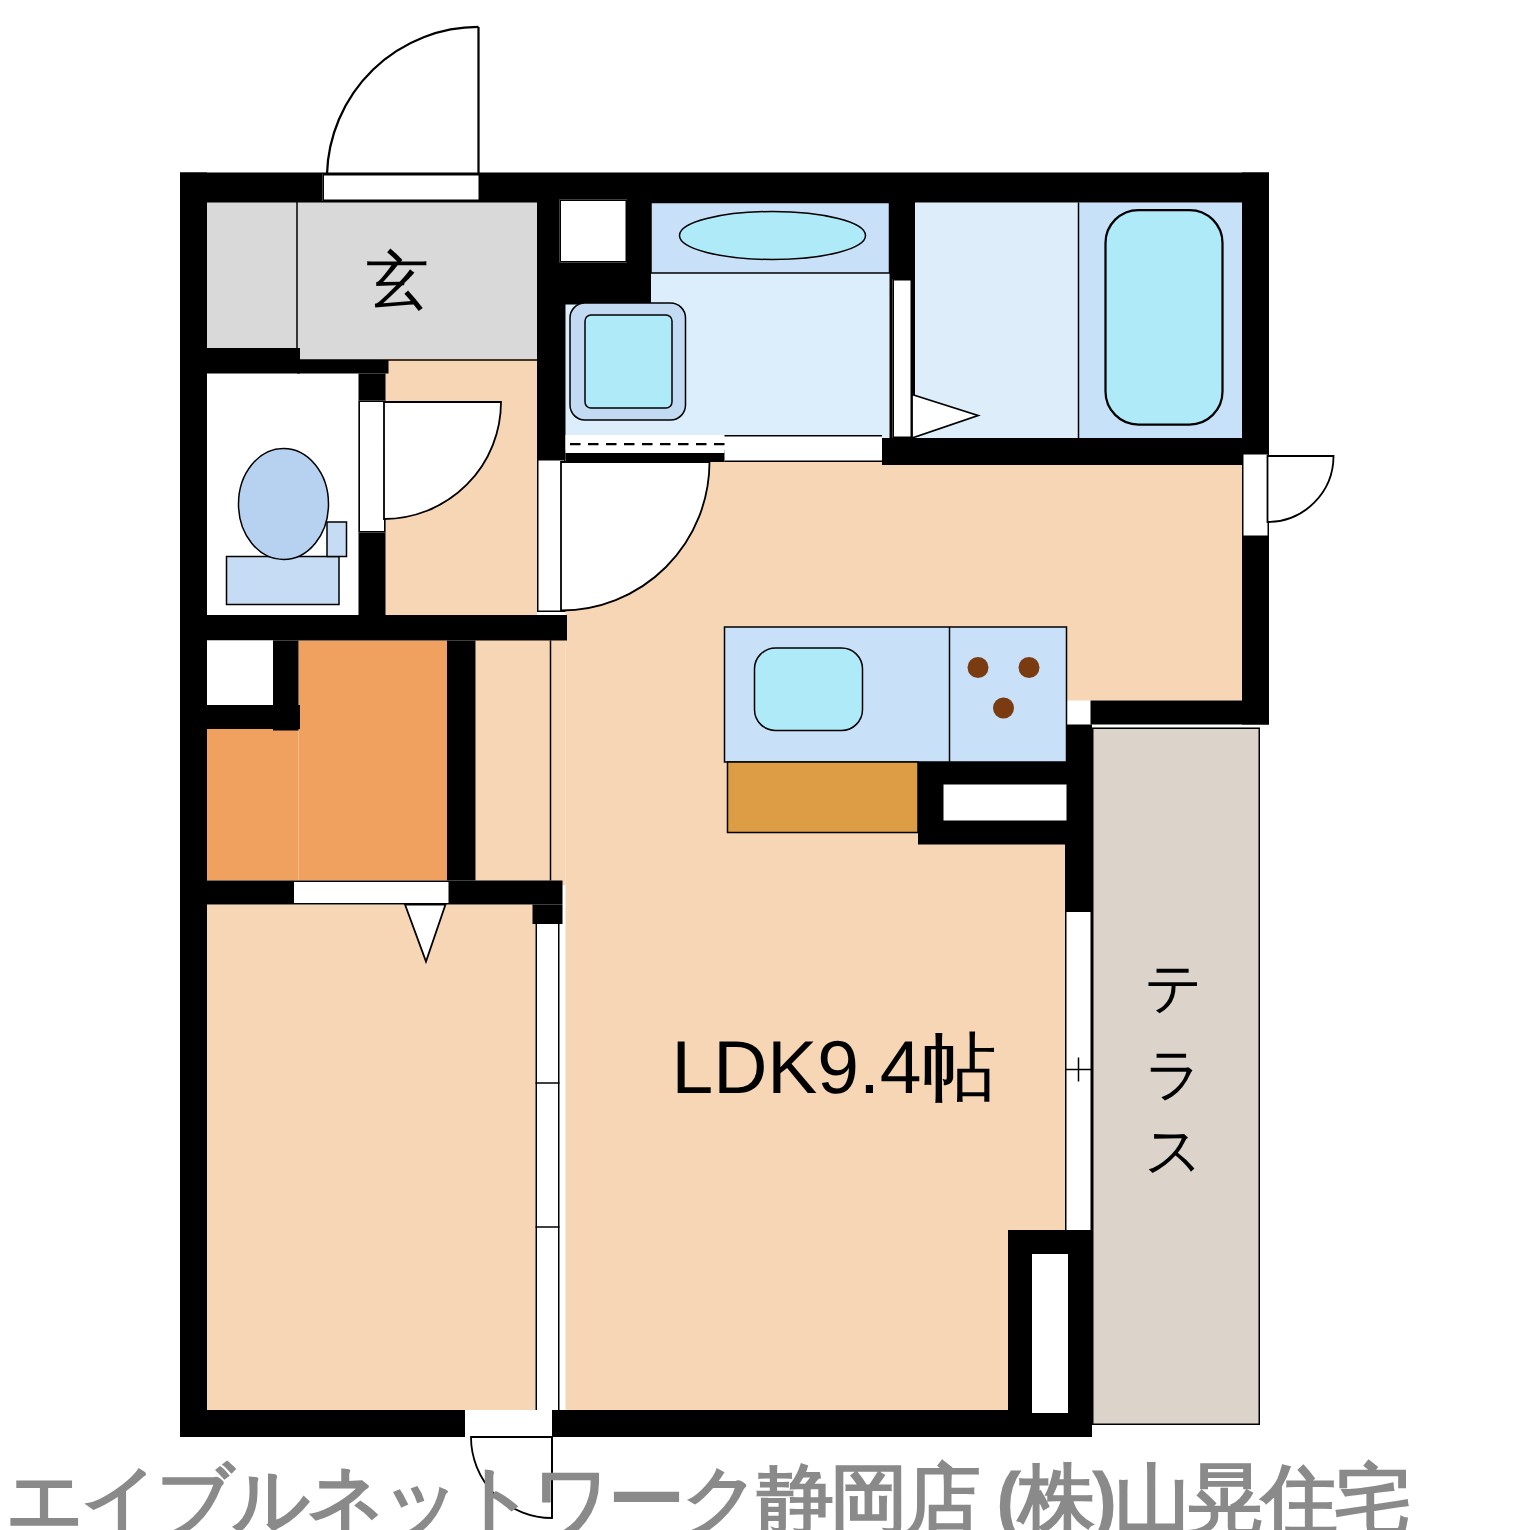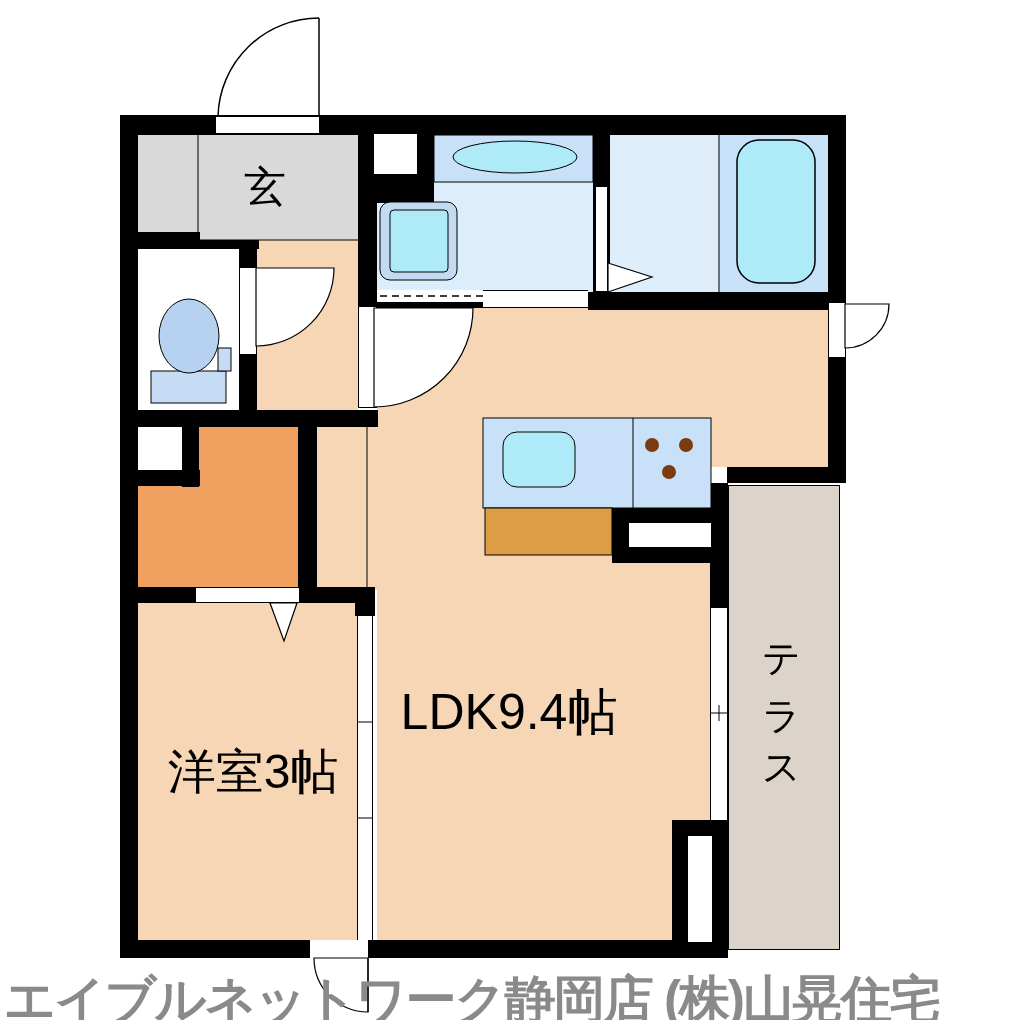--- a/index.html
+++ b/index.html
@@ -160,18 +160,17 @@
 
     <g stroke="#000" stroke-width="1">
       <line x1="357" y1="722" x2="373" y2="722"></line>
       <line x1="357" y1="818" x2="373" y2="818"></line>
       <line x1="710" y1="713" x2="728" y2="713"></line>
       <line x1="719" y1="705" x2="719" y2="721"></line>
     </g>
   </svg>
 
   <div class="lbl genkan" style="left:265px;top:187px;">玄</div>
-  <div class="lbl west" style="left:253px;top:772px;">洋室3帖</div>
-  <div class="lbl ldk" style="left:509px;top:712px;">LDK9.4帖</div>
+  <div class="lbl ldk" style="left:556px;top:712px;">LDK9.4帖</div>
   <div class="lbl terrace-l" style="left:781px;top:703px;">テラス</div>
   <div class="footer">エイブルネットワーク静岡店 (株)山晃住宅</div>
 
 </div>
 
 </body></html>

